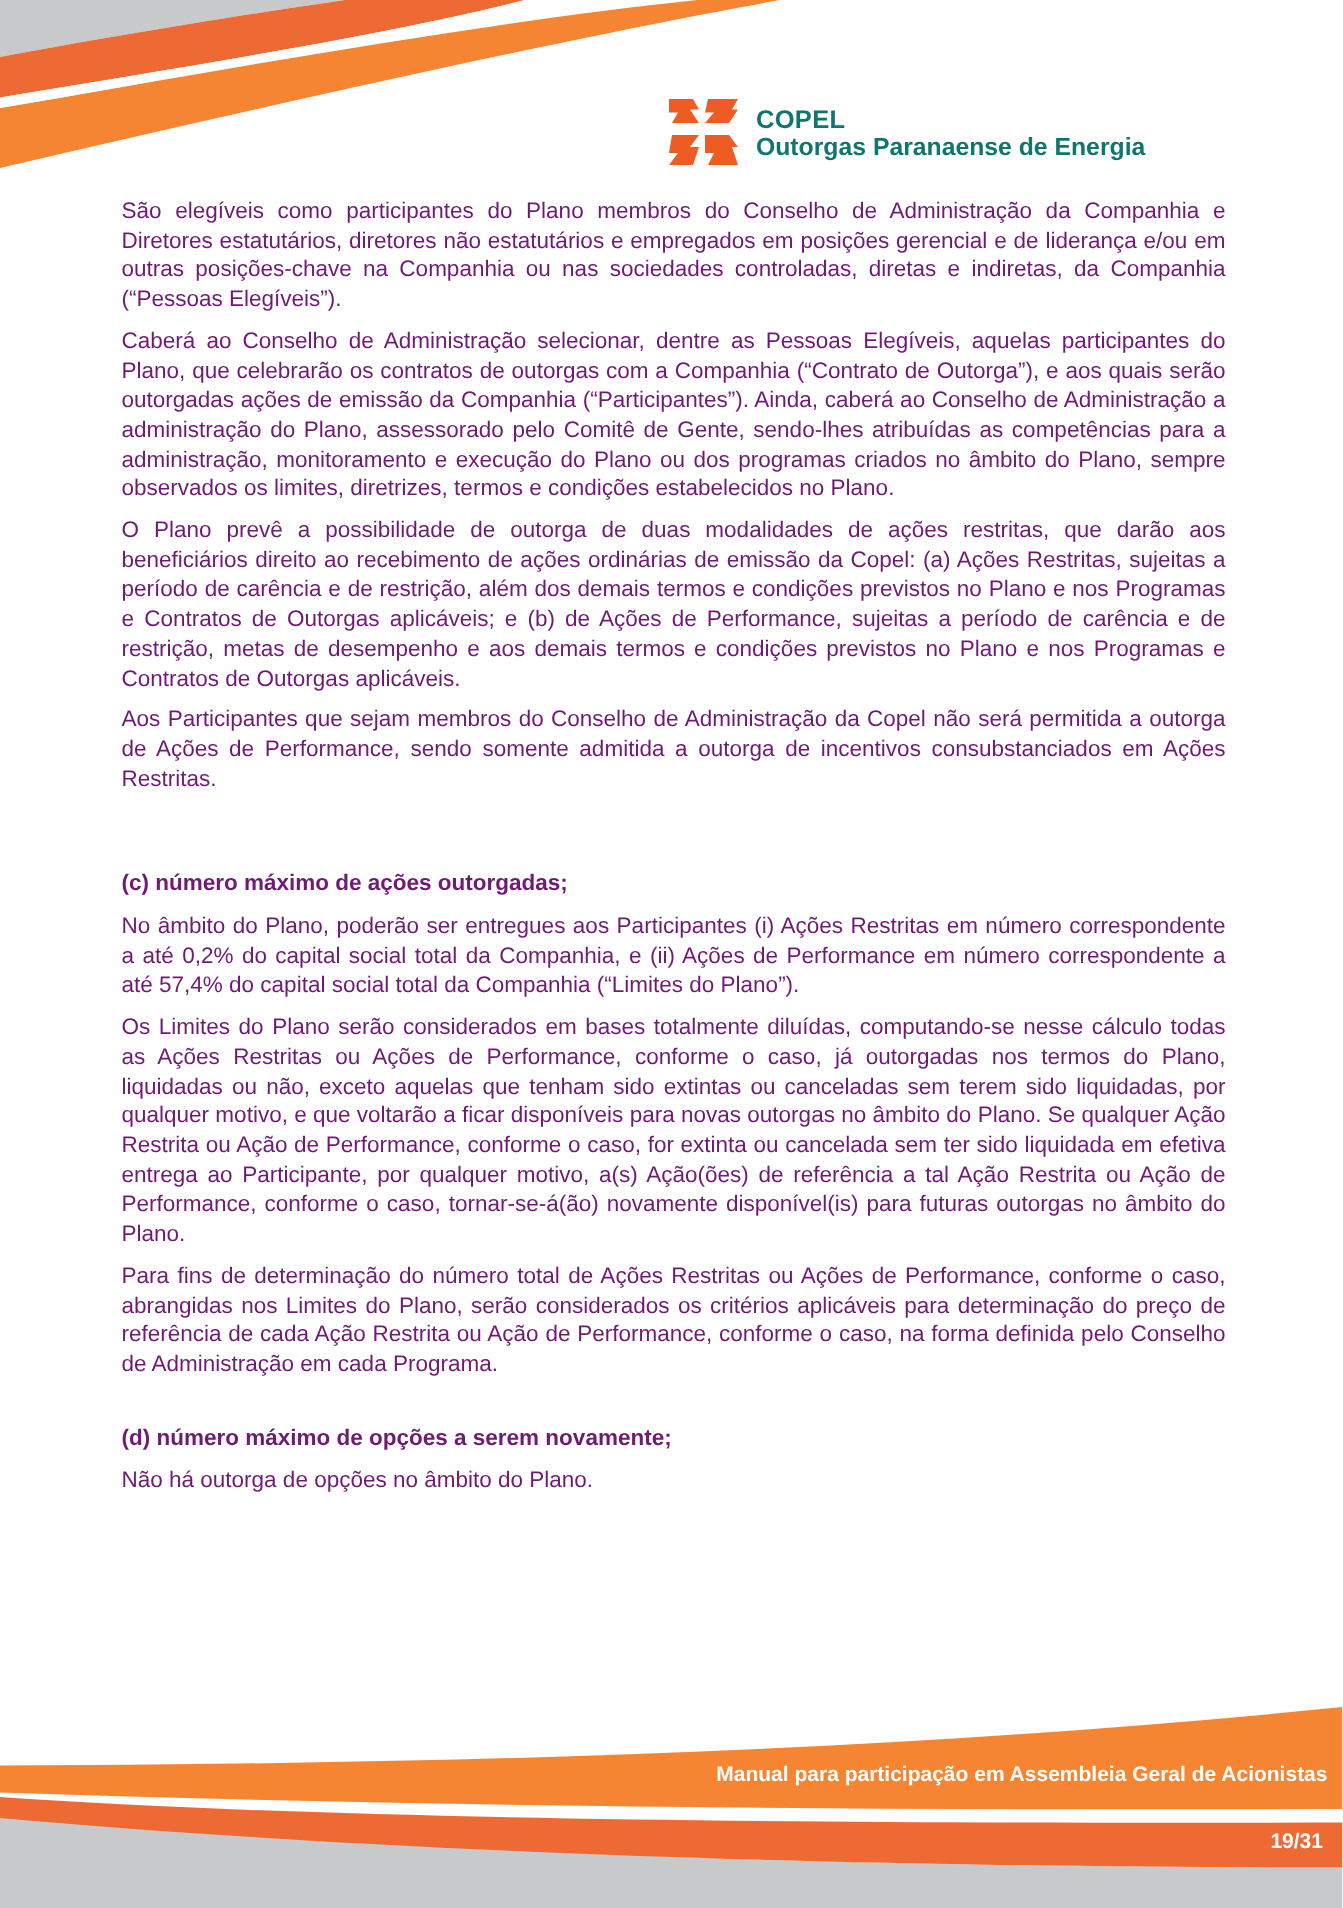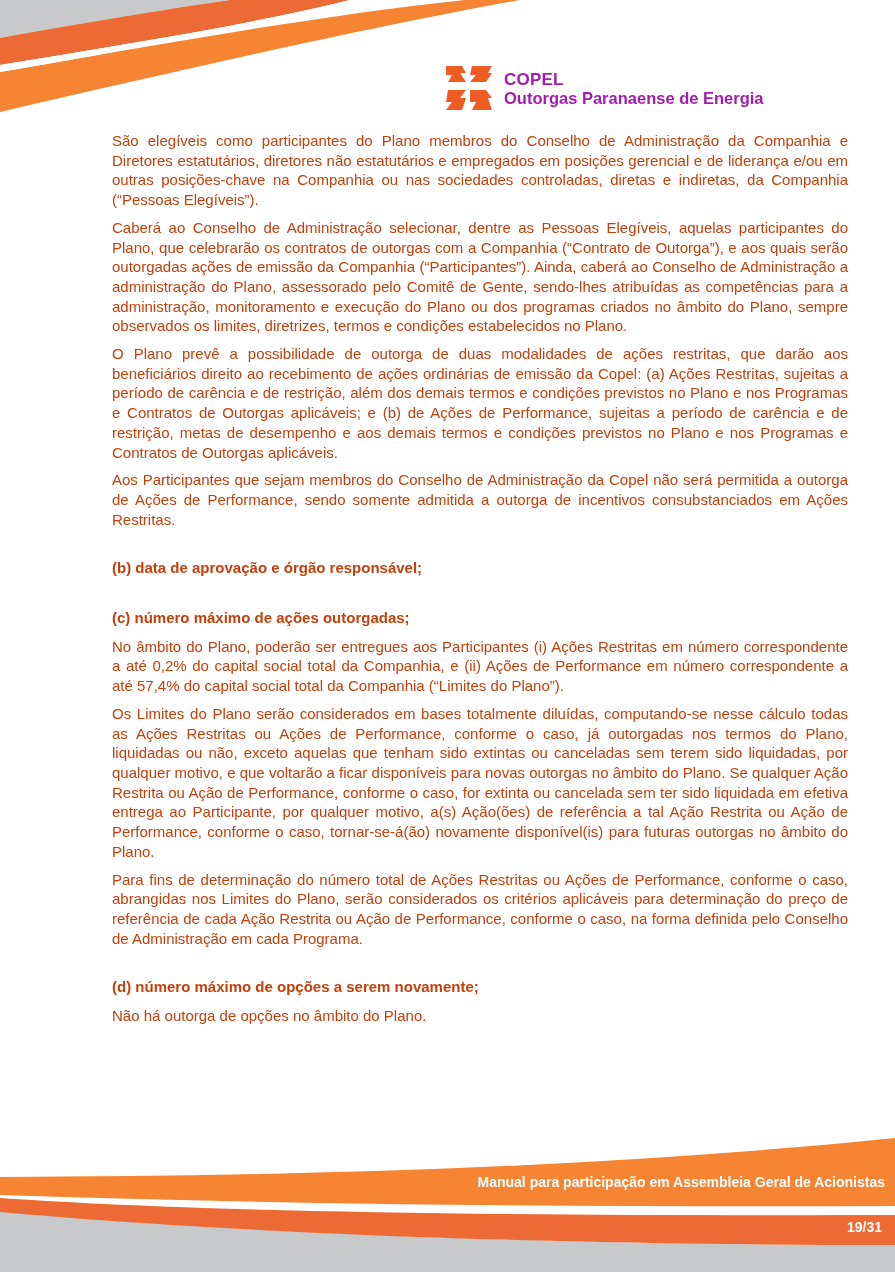--- a/index.html
+++ b/index.html
@@ -4,28 +4,28 @@
 <style>
   html, body { margin: 0; padding: 0; background: #ffffff; }
   body { width: 895px; height: 1272px; position: relative; overflow: hidden; }
   .page { position: absolute; left: 0; top: 0; width: 895px; height: 1272px; background: #ffffff; }
 
   .header-swoosh { position: absolute; left: 0; top: 0; width: 895px; height: 115px; }
   .footer-swoosh { position: absolute; left: 0; top: 1130px; width: 895px; height: 142px; }
 
   .logo { position: absolute; left: 444px; top: 64px; display: flex; align-items: center; }
   .logo-mark { width: 50px; height: 50px; }
-  .logo-text { margin-left: 10px; color: #a21caf; font-family: "Liberation Sans", sans-serif; font-weight: bold; line-height: 18px; }
+  .logo-text { margin-left: 10px; color: #0f766e; font-family: "Liberation Sans", sans-serif; font-weight: bold; line-height: 18px; }
   .logo-name { font-size: 17px; letter-spacing: 0.2px; }
   .logo-full { font-size: 16.5px; }
 
   .content {
     position: absolute; left: 81px; top: 131px; width: 736px;
     font-family: "Liberation Sans", sans-serif; font-size: 15px; line-height: 19.7px;
-    color: #c2410c; text-align: justify; margin-left: 31px;
+    color: #701a75; text-align: justify;
   }
   .content p { margin: 0 0 8px 0; }
   .content h3 { font-size: 15px; font-weight: bold; margin: 0 0 9px 0; line-height: 19.7px; }
   .gap { height: 21px; }
 
   .footer-title { position: absolute; right: 10px; top: 1174px; color: #ffffff; font-family: "Liberation Sans", sans-serif; font-size: 14px; font-weight: bold; }
   .footer-page { position: absolute; right: 13px; top: 1219px; color: #ffffff; font-family: "Liberation Sans", sans-serif; font-size: 14px; font-weight: bold; }
 </style>
 </head>
 <body>
@@ -54,21 +54,20 @@
     </div>
   </div>
 
   <div class="content">
     <p>São elegíveis como participantes do Plano membros do Conselho de Administração da Companhia e Diretores estatutários, diretores não estatutários e empregados em posições gerencial e de liderança e/ou em outras posições-chave na Companhia ou nas sociedades controladas, diretas e indiretas, da Companhia (“Pessoas Elegíveis”).</p>
     <p>Caberá ao Conselho de Administração selecionar, dentre as Pessoas Elegíveis, aquelas participantes do Plano, que celebrarão os contratos de outorgas com a Companhia (“Contrato de Outorga”), e aos quais serão outorgadas ações de emissão da Companhia (“Participantes”). Ainda, caberá ao Conselho de Administração a administração do Plano, assessorado pelo Comitê de Gente, sendo-lhes atribuídas as competências para a administração, monitoramento e execução do Plano ou dos programas criados no âmbito do Plano, sempre observados os limites, diretrizes, termos e condições estabelecidos no Plano.</p>
     <p>O Plano prevê a possibilidade de outorga de duas modalidades de ações restritas, que darão aos beneficiários direito ao recebimento de ações ordinárias de emissão da Copel: (a) Ações Restritas, sujeitas a período de carência e de restrição, além dos demais termos e condições previstos no Plano e nos Programas e Contratos de Outorgas aplicáveis; e (b) de Ações de Performance, sujeitas a período de carência e de restrição, metas de desempenho e aos demais termos e condições previstos no Plano e nos Programas e Contratos de Outorgas aplicáveis.</p>
     <p>Aos Participantes que sejam membros do Conselho de Administração da Copel não será permitida a outorga de Ações de Performance, sendo somente admitida a outorga de incentivos consubstanciados em Ações Restritas.</p>
 
     <div class="gap"></div>
-    <h3>(b) data de aprovação e órgão responsável;</h3>
 
     <div class="gap"></div>
     <h3>(c) número máximo de ações outorgadas;</h3>
     <p>No âmbito do Plano, poderão ser entregues aos Participantes (i) Ações Restritas em número correspondente a até 0,2% do capital social total da Companhia, e (ii) Ações de Performance em número correspondente a até 57,4% do capital social total da Companhia (“Limites do Plano”).</p>
     <p>Os Limites do Plano serão considerados em bases totalmente diluídas, computando-se nesse cálculo todas as Ações Restritas ou Ações de Performance, conforme o caso, já outorgadas nos termos do Plano, liquidadas ou não, exceto aquelas que tenham sido extintas ou canceladas sem terem sido liquidadas, por qualquer motivo, e que voltarão a ficar disponíveis para novas outorgas no âmbito do Plano. Se qualquer Ação Restrita ou Ação de Performance, conforme o caso, for extinta ou cancelada sem ter sido liquidada em efetiva entrega ao Participante, por qualquer motivo, a(s) Ação(ões) de referência a tal Ação Restrita ou Ação de Performance, conforme o caso, tornar-se-á(ão) novamente disponível(is) para futuras outorgas no âmbito do Plano.</p>
     <p>Para fins de determinação do número total de Ações Restritas ou Ações de Performance, conforme o caso, abrangidas nos Limites do Plano, serão considerados os critérios aplicáveis para determinação do preço de referência de cada Ação Restrita ou Ação de Performance, conforme o caso, na forma definida pelo Conselho de Administração em cada Programa.</p>
 
     <div class="gap"></div>
     <h3>(d) número máximo de opções a serem novamente;</h3>
     <p>Não há outorga de opções no âmbito do Plano.</p>

